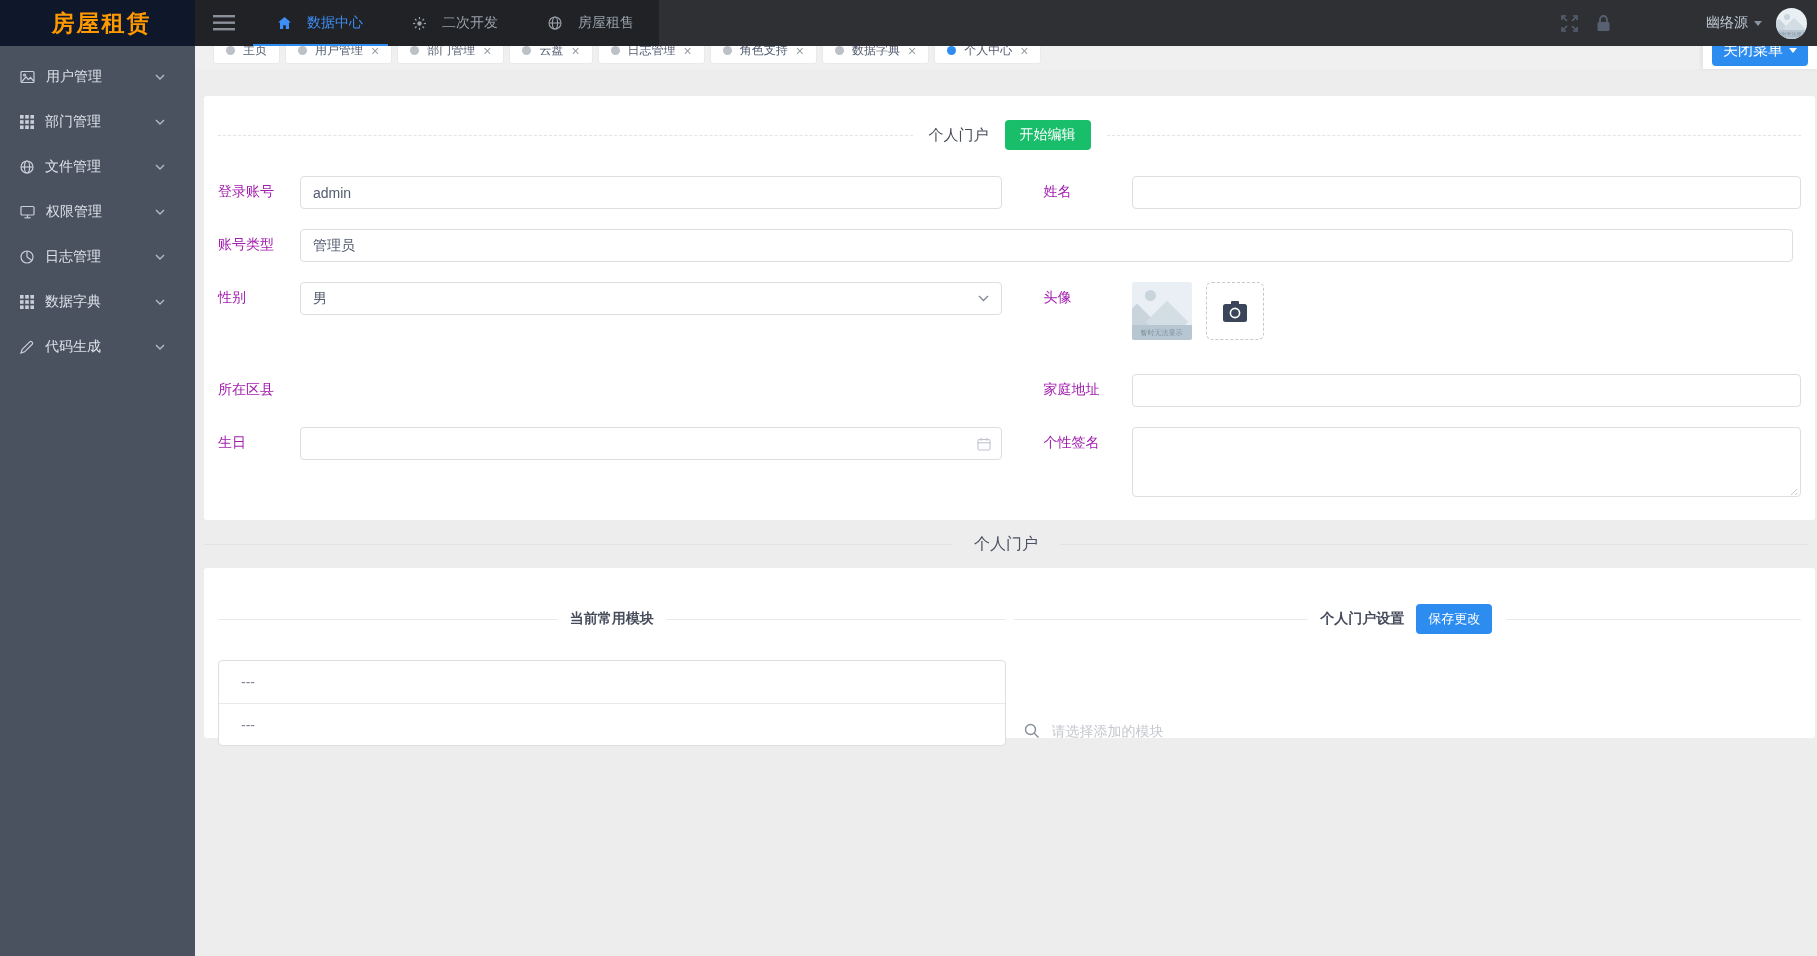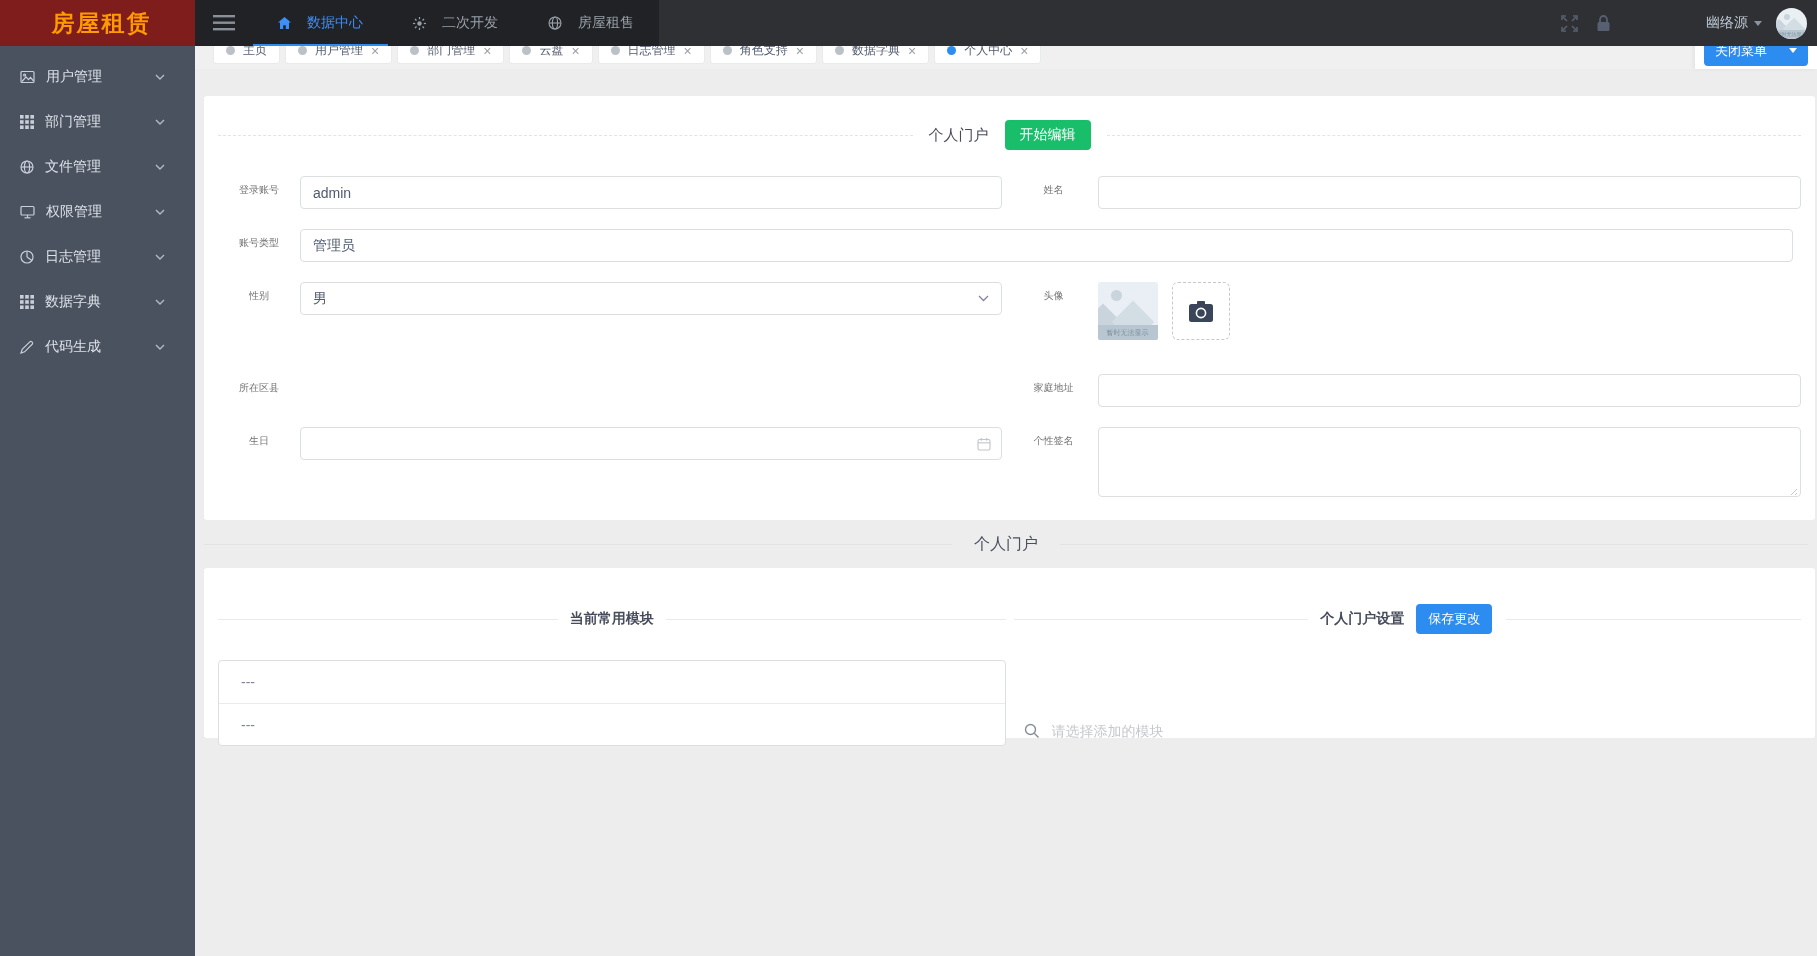--- a/index.html
+++ b/index.html
@@ -5,21 +5,21 @@
   * { box-sizing: border-box; }
   html,body { margin:0; padding:0; }
   body {
     width:1817px; height:956px; position:relative; overflow:hidden;
     background:#ededed; font-family:"Liberation Sans", sans-serif;
   }
   svg { display:block; }
 
   
   .header { position:absolute; top:0; left:0; right:0; height:46px; background:#2e3033; display:flex; align-items:stretch; z-index:20; }
-  .logo { width:195px; background:#7f1d1d; color:#ff9900; font-size:23px; font-weight:bold; letter-spacing:2px;
+  .logo { width:195px; background:#0f172a; color:#ff9900; font-size:23px; font-weight:bold; letter-spacing:2px;
           display:flex; align-items:center; justify-content:center;padding-left:8px; }
   .nav-block { display:flex; background:#202225; }
   .burger { width:58px; display:flex; align-items:center; justify-content:center; cursor:pointer; }
   .nav-item { display:flex; align-items:center; gap:16px; padding:0 25px; font-size:14px; color:#9aa1ab; position:relative; cursor:pointer; }
   .nav-item.active { color:#3e8ef7; }
   .nav-item.active::after { content:''; position:absolute; left:0; right:0; bottom:0; height:2px; background:#2d8cf0; }
   .header-right { margin-left:auto; display:flex; align-items:center; padding-right:10px; }
   .hdr-icon { padding:0 9px; cursor:pointer; }
   .username { color:#bdc7d4; font-size:14px; margin:0 10px 0 86px; display:flex; align-items:center; gap:6px; cursor:pointer; }
   .caret { width:0; height:0; border-left:4px solid transparent; border-right:4px solid transparent; border-top:5px solid #8a93a2; }
@@ -39,38 +39,38 @@
   .side-item .chev { margin-left:auto; }
 
   
   .tabstrip { position:absolute; left:195px; top:32px; right:0; height:37px; background:#f0f0f0; display:flex; align-items:center; padding-left:18px; }
   .tab { height:27px; background:#fff; border:1px solid #e8eaec; border-radius:3px; display:flex; align-items:center; gap:8px;
          padding:0 12px; margin-right:5px; font-size:12px; color:#515a6e; cursor:pointer; white-space:nowrap; }
   .dot { width:9px; height:9px; border-radius:50%; background:#bcc1c8; }
   .tab.active .dot { background:#2d8cf0; }
   .tab-close { color:#9aa0a8; font-size:14px; line-height:1; cursor:pointer; }
   .close-menu-wrap { margin-left:auto; background:#fff; height:100%; display:flex; align-items:center; padding:0 9px; box-shadow:-2px 0 4px rgba(0,0,0,.06); }
-  .btn-blue { background:#2d8cf0; color:#fff; border:none; border-radius:4px; font-size:13px; padding:6px 11px;
-              display:flex; align-items:center; gap:22px; cursor:pointer; font-family:inherit; }
+  .btn-blue { background:#2d8cf0; color:#fff; border:none; border-radius:4px; font-size:15px; padding:6px 11px;
+              display:flex; align-items:center; gap:6px; cursor:pointer; font-family:inherit; }
 
   
   .content { position:absolute; left:195px; top:83px; right:0; bottom:0; background:#ededed; overflow:hidden; }
   .card { background:#fff; border-radius:3px; margin:0 2px 0 9px; }
   .card1 { margin-top:13px; height:424px; padding:20px 14px 0; }
 
   .divider-dashed { display:flex; align-items:center; margin:4px 0 26px; }
   .divider-dashed .line { flex:1; border-top:1px dashed #e1e4e9; }
   .divider-title { font-size:15px; color:#474d58; margin:0 4px 0 16px; }
   .btn-green { background:#19be6b; color:#fff; border:none; border-radius:4px; padding:6px 15px; font-size:14px;
                margin:0 16px 0 12px; cursor:pointer; font-family:inherit; }
 
   .frow { display:flex; margin-bottom:20px; }
   .fcol { flex:1; display:flex; align-items:flex-start; }
-  .flabel { flex:0 0 82px; padding-top:7px; font-size:10px; color:#737373;text-align:center; }
-  .fcol.rightc .flabel { flex-basis:88px; }
+  .flabel { flex:0 0 82px; padding-top:7px; font-size:14px; color:#a21caf; }
+  .fcol.rightc .flabel { flex-basis:88px;margin-left:34px; }
   .fctrl { flex:1; margin-right:8px; position:relative; }
   .fcol.rightc .fctrl { margin-right:0; }
   .ctl { width:100%; height:33px; border:1px solid #dcdee2; border-radius:4px; padding:0 12px; font-size:14px;
          color:#515a6e; outline:none; background:#fff; font-family:inherit; }
   .selectbox { display:flex; align-items:center; cursor:pointer; }
   .selectbox .val { flex:1; }
   .icon-in-input { position:absolute; right:11px; top:50%; transform:translateY(-50%); }
   textarea.ctl { height:70px; padding:6px 12px; resize:none; }
   .resize-grip { position:absolute; right:4px; bottom:6px; width:9px; height:9px;
                  background:repeating-linear-gradient(135deg, transparent 0 2px, #c5c8ce 2px 3px);

